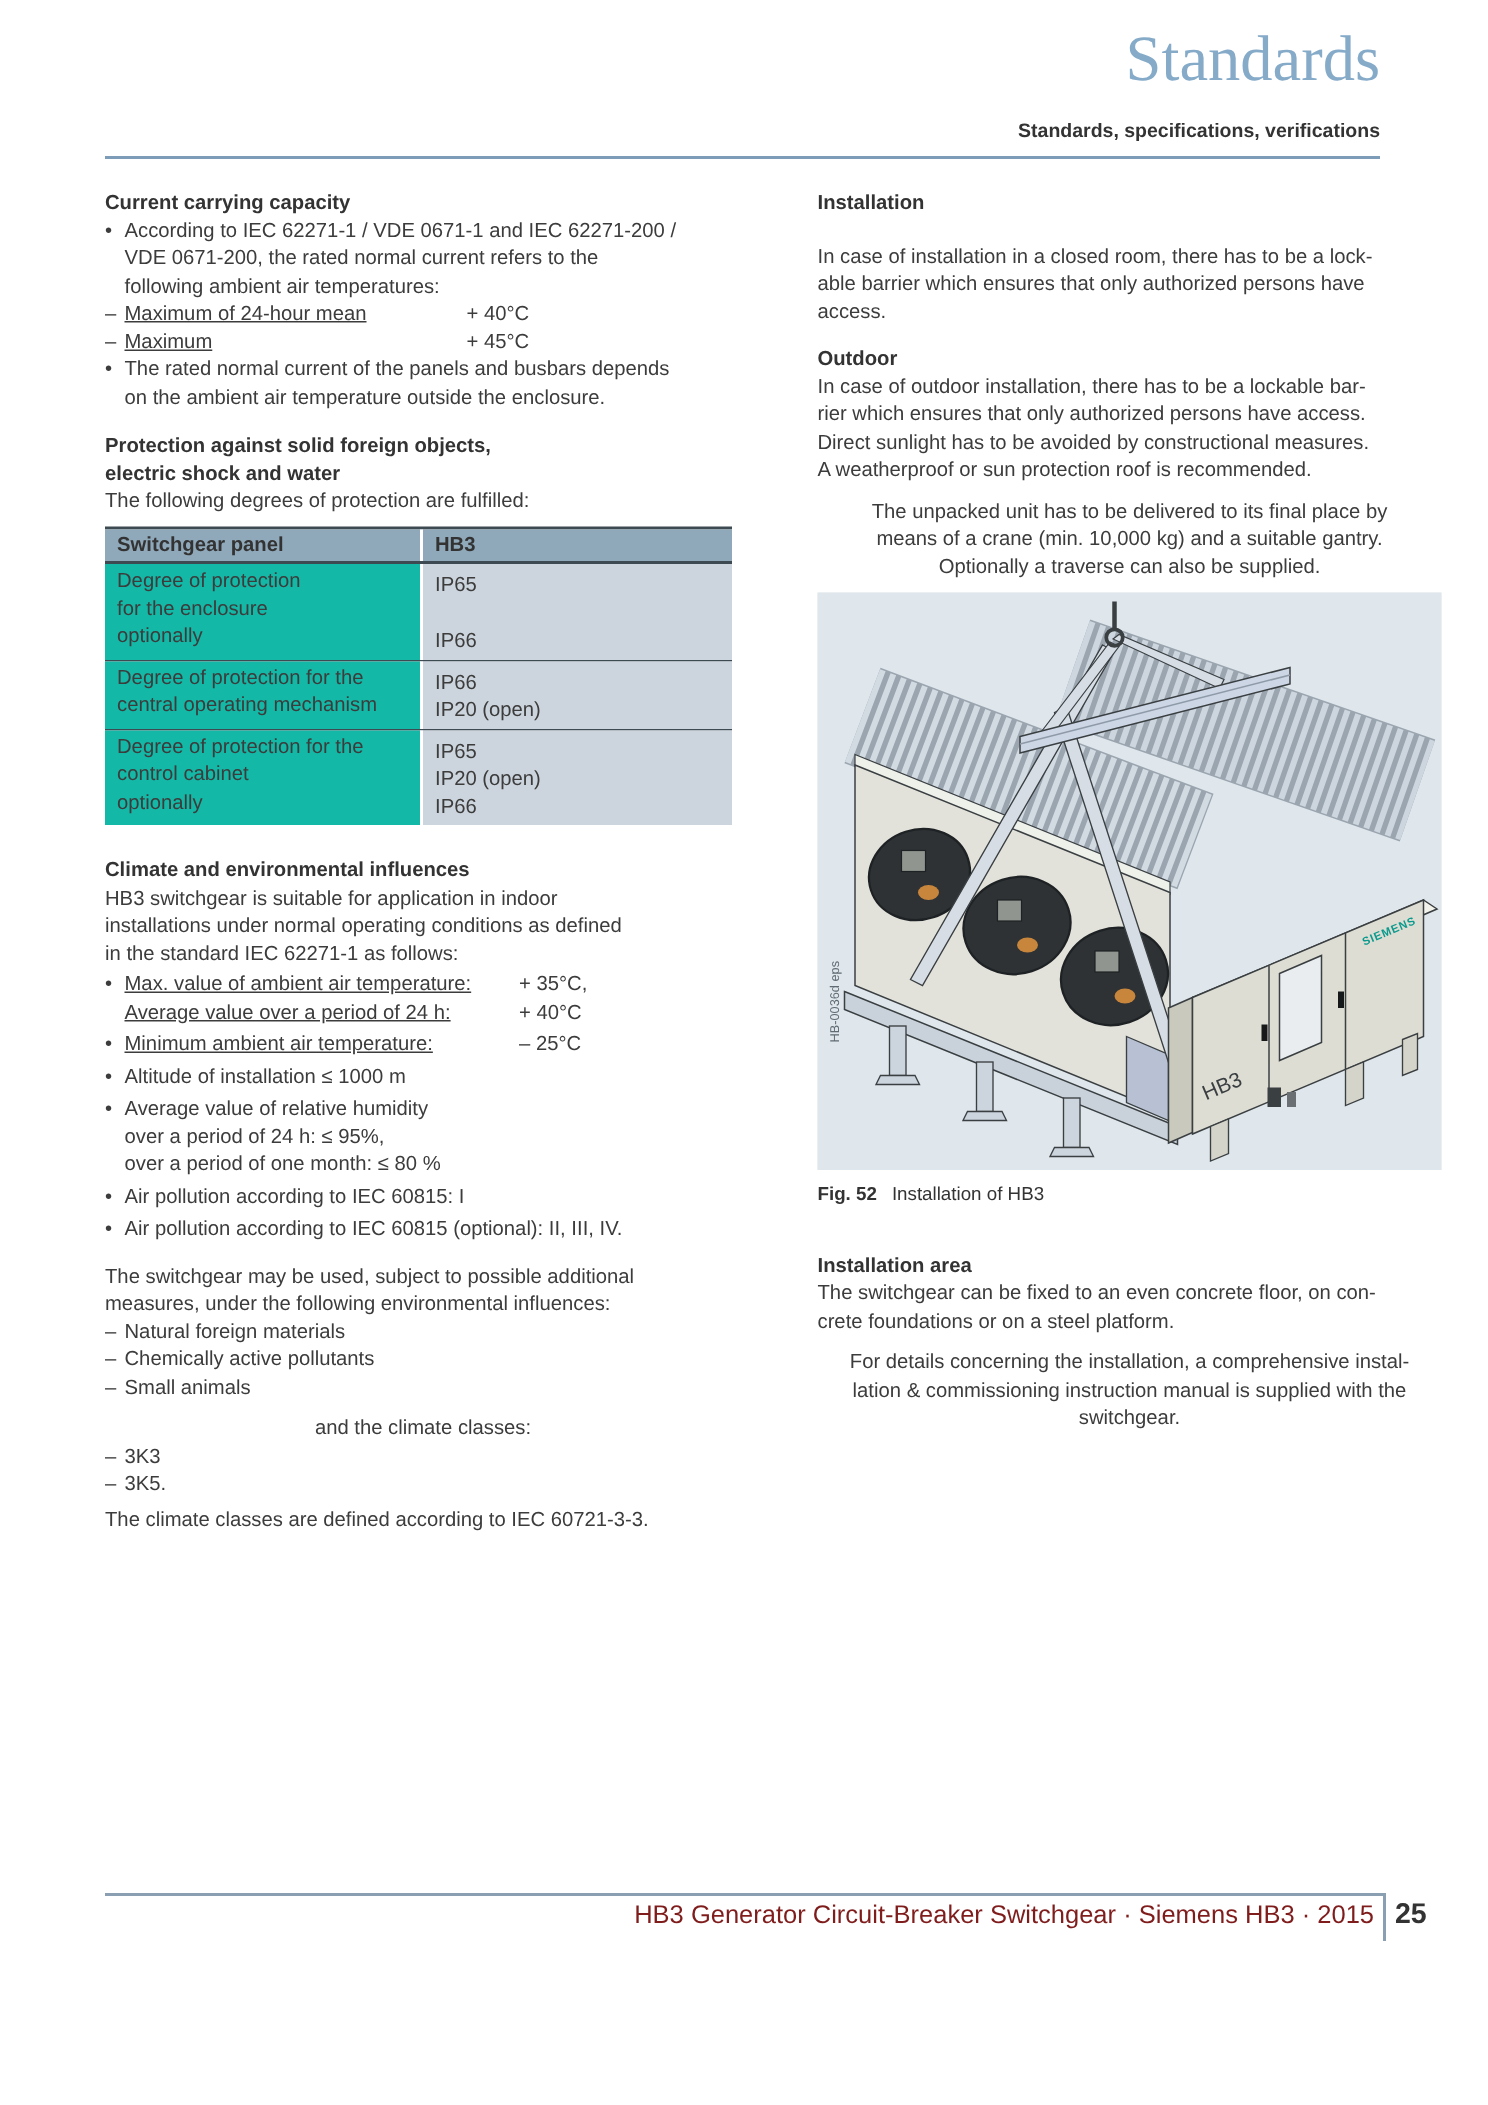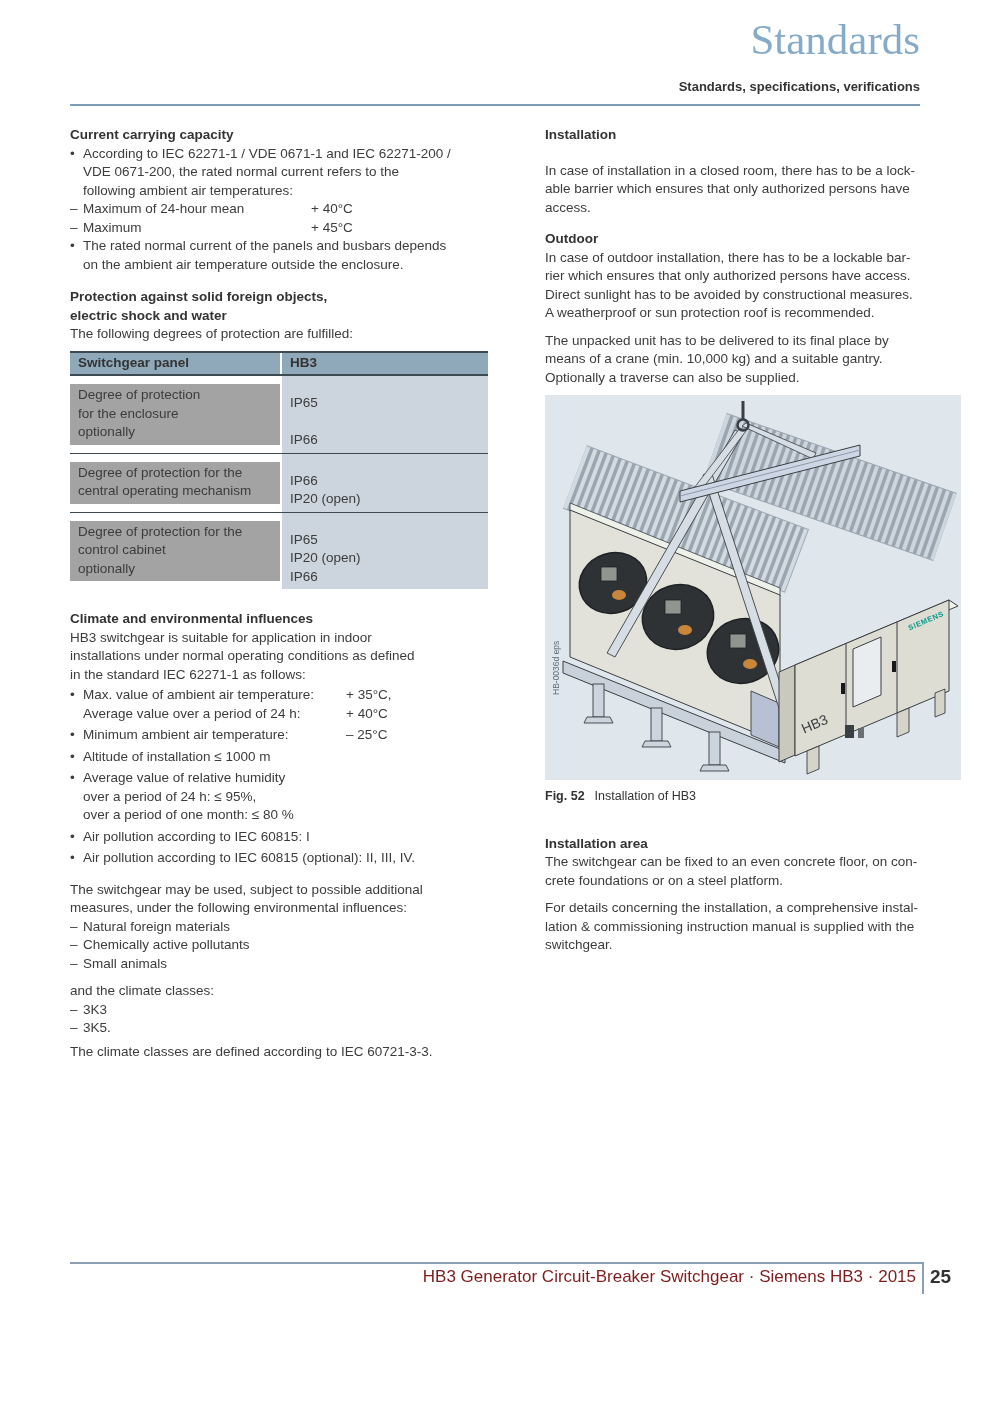--- a/index.html
+++ b/index.html
@@ -13,36 +13,36 @@
   .hdr-rule{position:absolute;top:104px;left:70px;right:72px;height:2px;background:#7d9cb8;}
 
   
   .col-l{position:absolute;left:70px;top:120px;width:424px;}
   .col-r{position:absolute;left:505px;top:120px;width:416px;padding-left:40px;}
 
   .h{font-weight:bold;color:#333;}
   .lines{white-space:pre;}
   .b-row{display:flex;align-items:flex-start;margin-top:0px;}
   .mk{width:13px;flex:none;}
-  .kv .lbl{flex:none;}
+  .kv .lbl{flex:none;text-decoration:underline;}
   .w1{width:228px;}
   .w2{width:263px;}
-  .mt2{margin-top:2px;} .mt3{margin-top:3px;} .mt5{margin-top:5px;} .mt6{margin-top:6px;} .mt9{margin-top:9px;} .mt13{margin-top:13px;} .mt14{margin-top:14px;}
+  .mt2{margin-top:2px;} .mt3{margin-top:3px;} .mt5{margin-top:5px;} .mt6{margin-top:6px;} .mt9{margin-top:9px;text-align:center;} .mt13{margin-top:13px;} .mt14{margin-top:14px;}
   .mt21{margin-top:21px;} .mt29{margin-top:29px;} .mb17{margin-bottom:17px;}
 
   
   .ptable{margin-top:7px;width:418px;}
-  .t-row{display:flex;align-items:center;}
-  .t-l{width:202px;flex:none;background:#a3a3a3;padding:1px 0 2px 8px;}
+  .t-row{display:flex;}
+  .t-l{width:202px;flex:none;background:#14b8a6;padding:1px 0 2px 8px;}
   .t-r{flex:1;background:#ccd5dd;border-left:2px solid #ffffff;padding:1px 0 2px 8px;}
   .t-head{border-top:2px solid #3d4a52;border-bottom:2px solid #3d4a52;}
   .t-head .t-l,.t-head .t-r{background:#8fa9bb;font-weight:bold;color:#333;}
   .t-grp + .t-grp{border-top:1.5px solid #3d4a52;}
   .t-grp .t-l{padding-top:2px;padding-bottom:3px;}
-  .t-grp .t-r{padding-top:18px;padding-bottom:3px;}
+  .t-grp .t-r{padding-top:5px;padding-bottom:3px;}
 
   
   .fig{margin-top:8px;width:416px;height:385px;background:#dfe6ec;}
   .fig svg{display:block;}
   .fig-cap{margin-top:7px;font-size:12.5px;color:#333;}
   .fig-cap .cap-b{font-weight:bold;margin-right:10px;}
 
   
   .f-rule{position:absolute;left:70px;top:1262px;width:852px;height:1.5px;background:#8aa0b2;}
   .f-bar{position:absolute;left:922px;top:1262px;width:1.5px;height:32px;background:#8aa0b2;}

